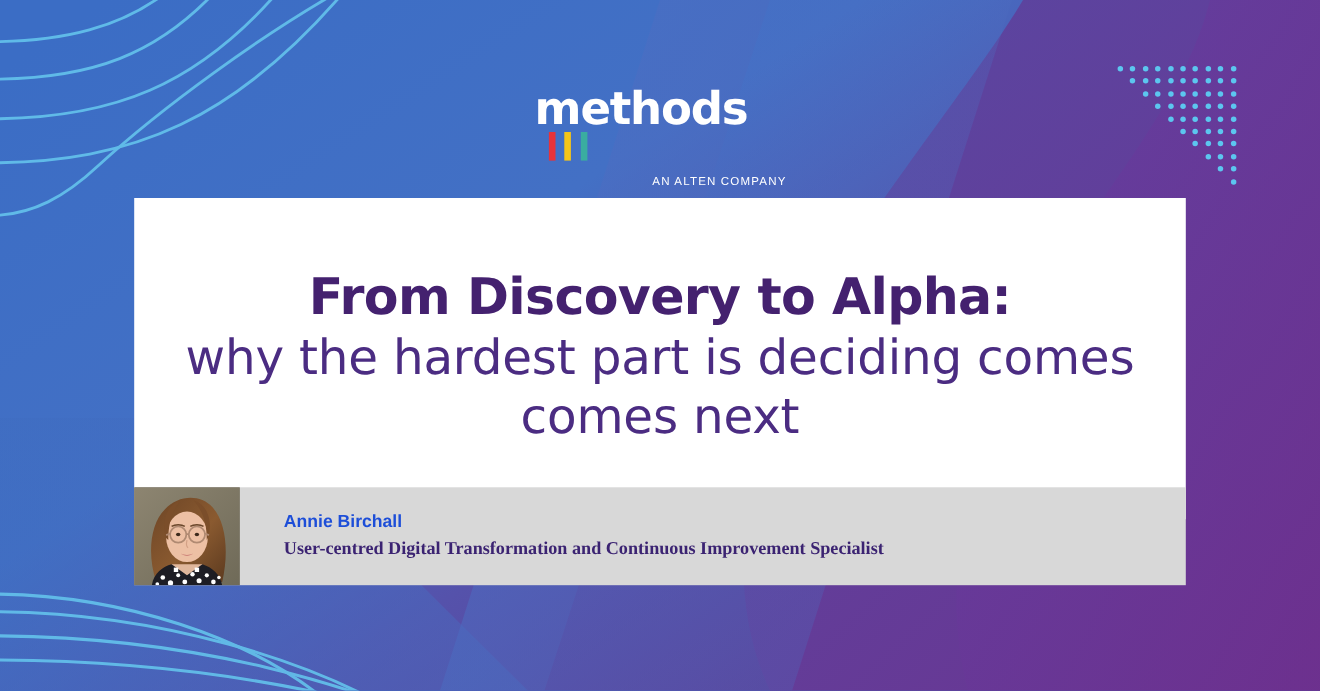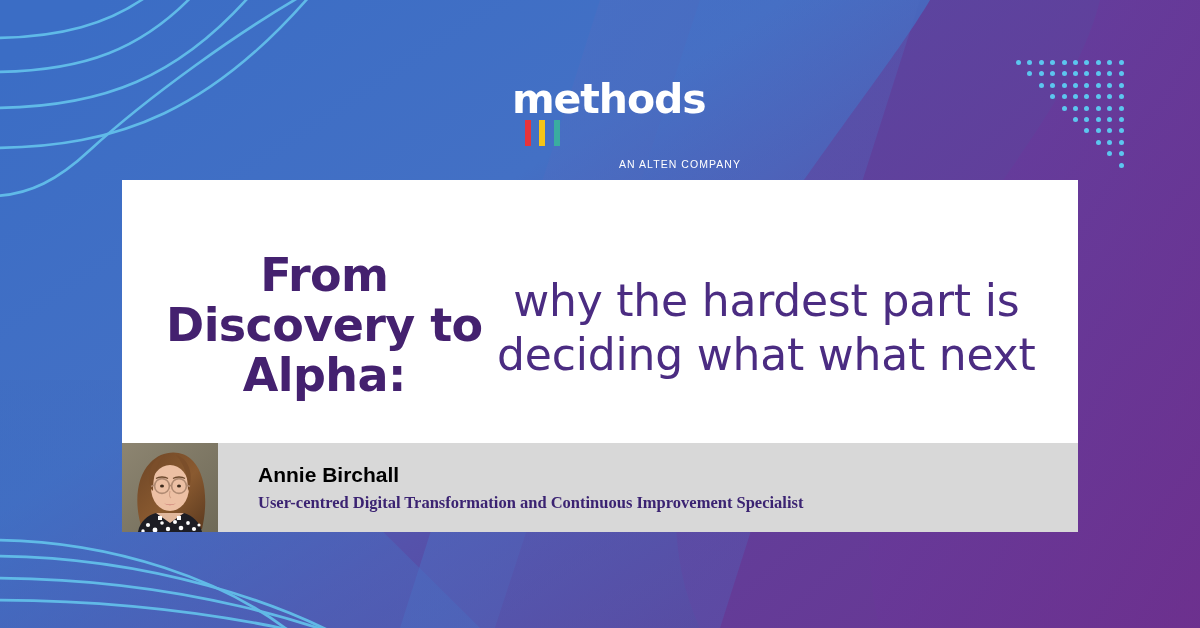--- a/index.html
+++ b/index.html
@@ -29,21 +29,21 @@
     position:absolute;
     width:5px; height:5px;
     border-radius:50%;
     background:#5cc6ef;
     display:block;
   }
 
   
   #logo {
     position:absolute;
-    left:512px; top:78px;
+    left:486px; top:78px;
     width:230px;
     text-align:left;
   }
   #logo .wordmark {
     display:inline-block;
     color:#ffffff;
     font-size:41px;
     line-height:42px;
     font-weight:700;
     letter-spacing:-1.1px;
@@ -73,21 +73,21 @@
     font-family:"Liberation Sans", sans-serif;
   }
 
   
   #title-card {
     position:absolute;
     left:122px; top:180px;
     width:956px; height:292px;
     background:#ffffff;
     display:flex;
-    flex-direction:row;
+    flex-direction:column;
     align-items:center;
     justify-content:center;
     padding:0 36px;
   }
   #title-main {
     color:#44216f;
     font-size:46px;
     font-weight:700;
     letter-spacing:-0.6px;
     line-height:1.08;
@@ -111,22 +111,22 @@
     left:122px; top:443px;
     width:956px; height:89px;
     background:#d8d8d8;
     display:flex;
     align-items:center;
   }
   #speaker-text {
     margin-left:136px;
   }
   #speaker-name {
-    color:#000000;
-    font-size:21px;
+    color:#1d4ed8;
+    font-size:16px;
     font-weight:700;
     line-height:1.5;
     font-family:"Liberation Sans", sans-serif;
   }
   #speaker-role {
     color:#3b2372;
     font-size:16.5px;
     font-weight:700;
     line-height:1.5;
     font-family:Liberation Serif, serif;
@@ -263,21 +263,21 @@
     <span class="bars">
       <span style="background: rgb(232, 51, 58);"></span>
       <span style="background: rgb(245, 197, 24);"></span>
       <span style="background: rgb(58, 173, 160);"></span>
     </span>
     <span class="tagline">AN ALTEN COMPANY</span>
   </div>
 
   <div id="title-card">
     <div id="title-main">From Discovery to Alpha:</div>
-    <div id="title-sub">why the hardest part is deciding what what next</div>
+    <div id="title-sub">why the hardest part is deciding comes comes next</div>
   </div>
 
   <div id="speaker-strip">
     <div id="speaker-text">
       <div id="speaker-name">Annie Birchall</div>
       <div id="speaker-role">User-centred Digital Transformation and Continuous Improvement Specialist</div>
     </div>
   </div>
 
   <div id="speaker-photo">

